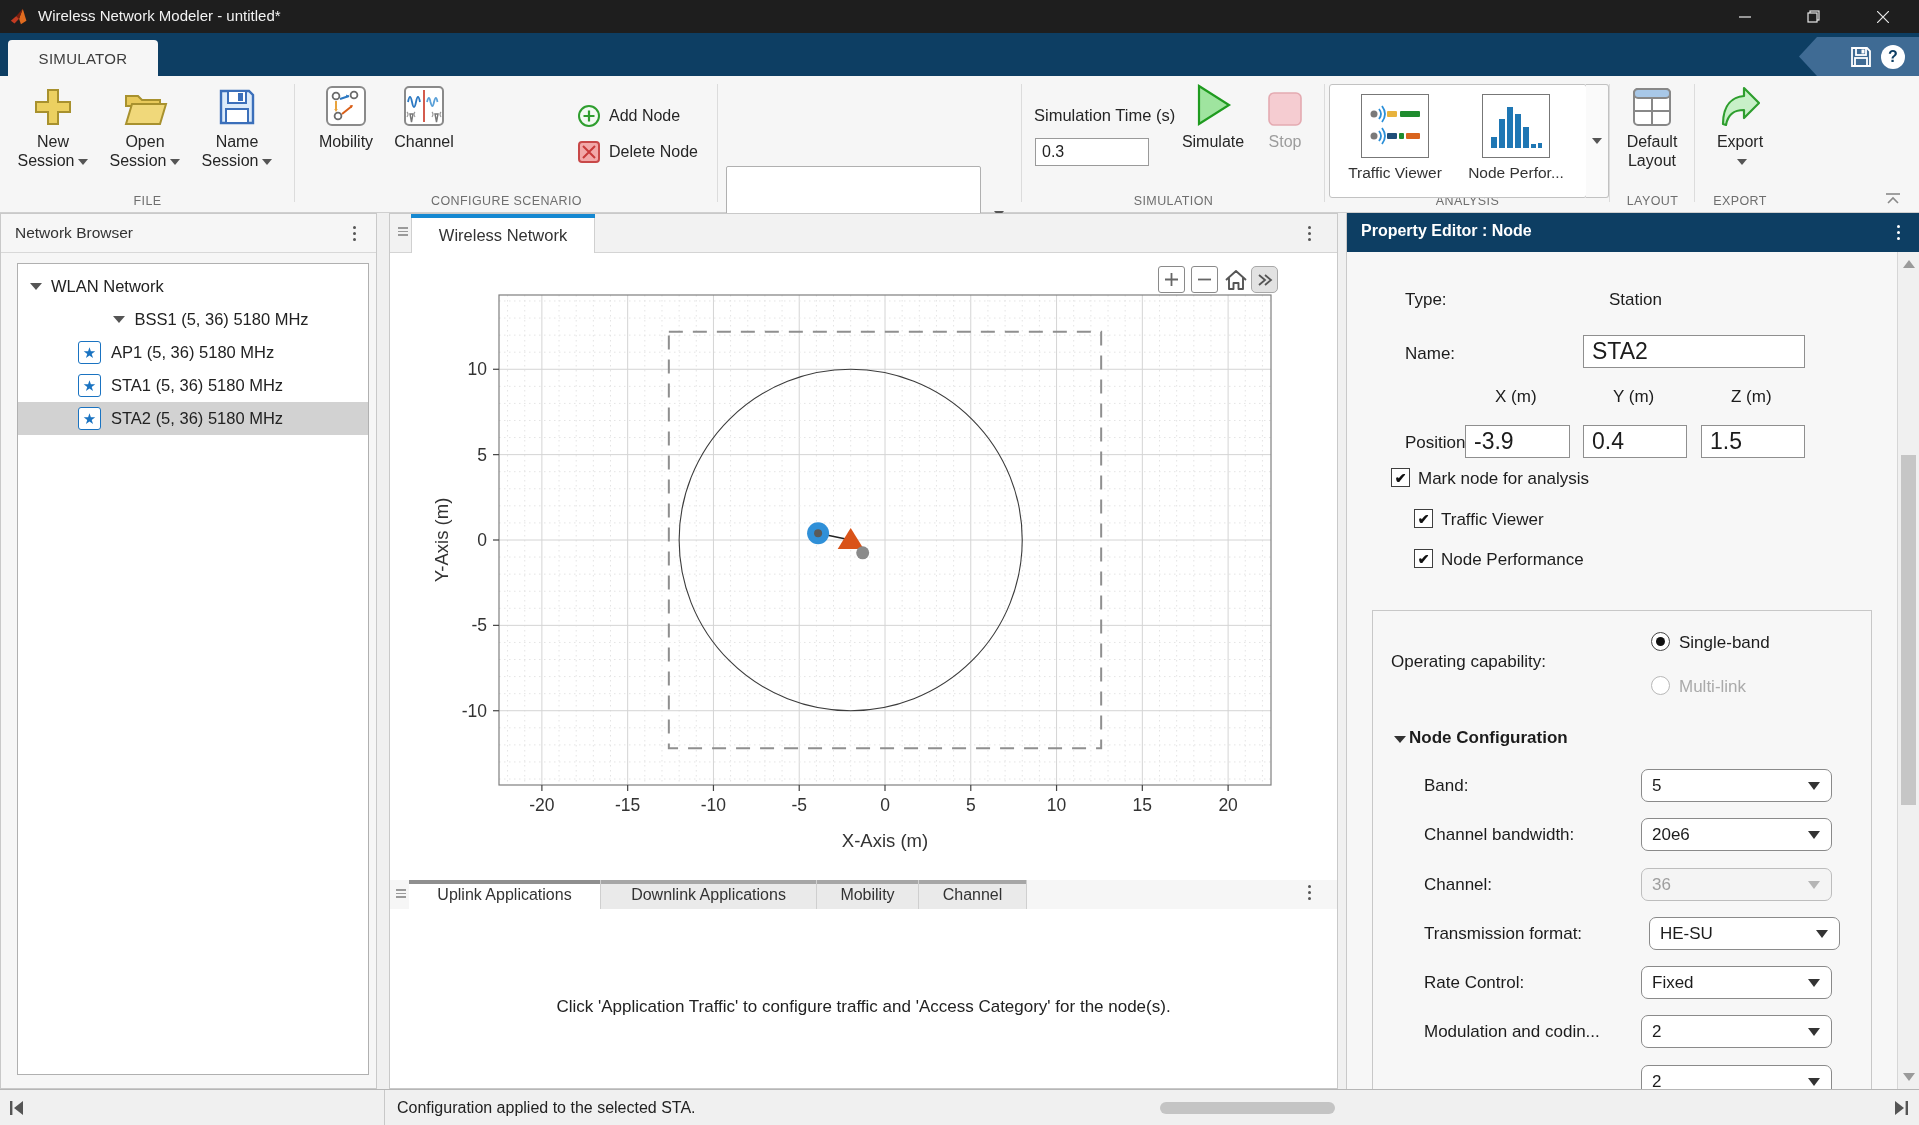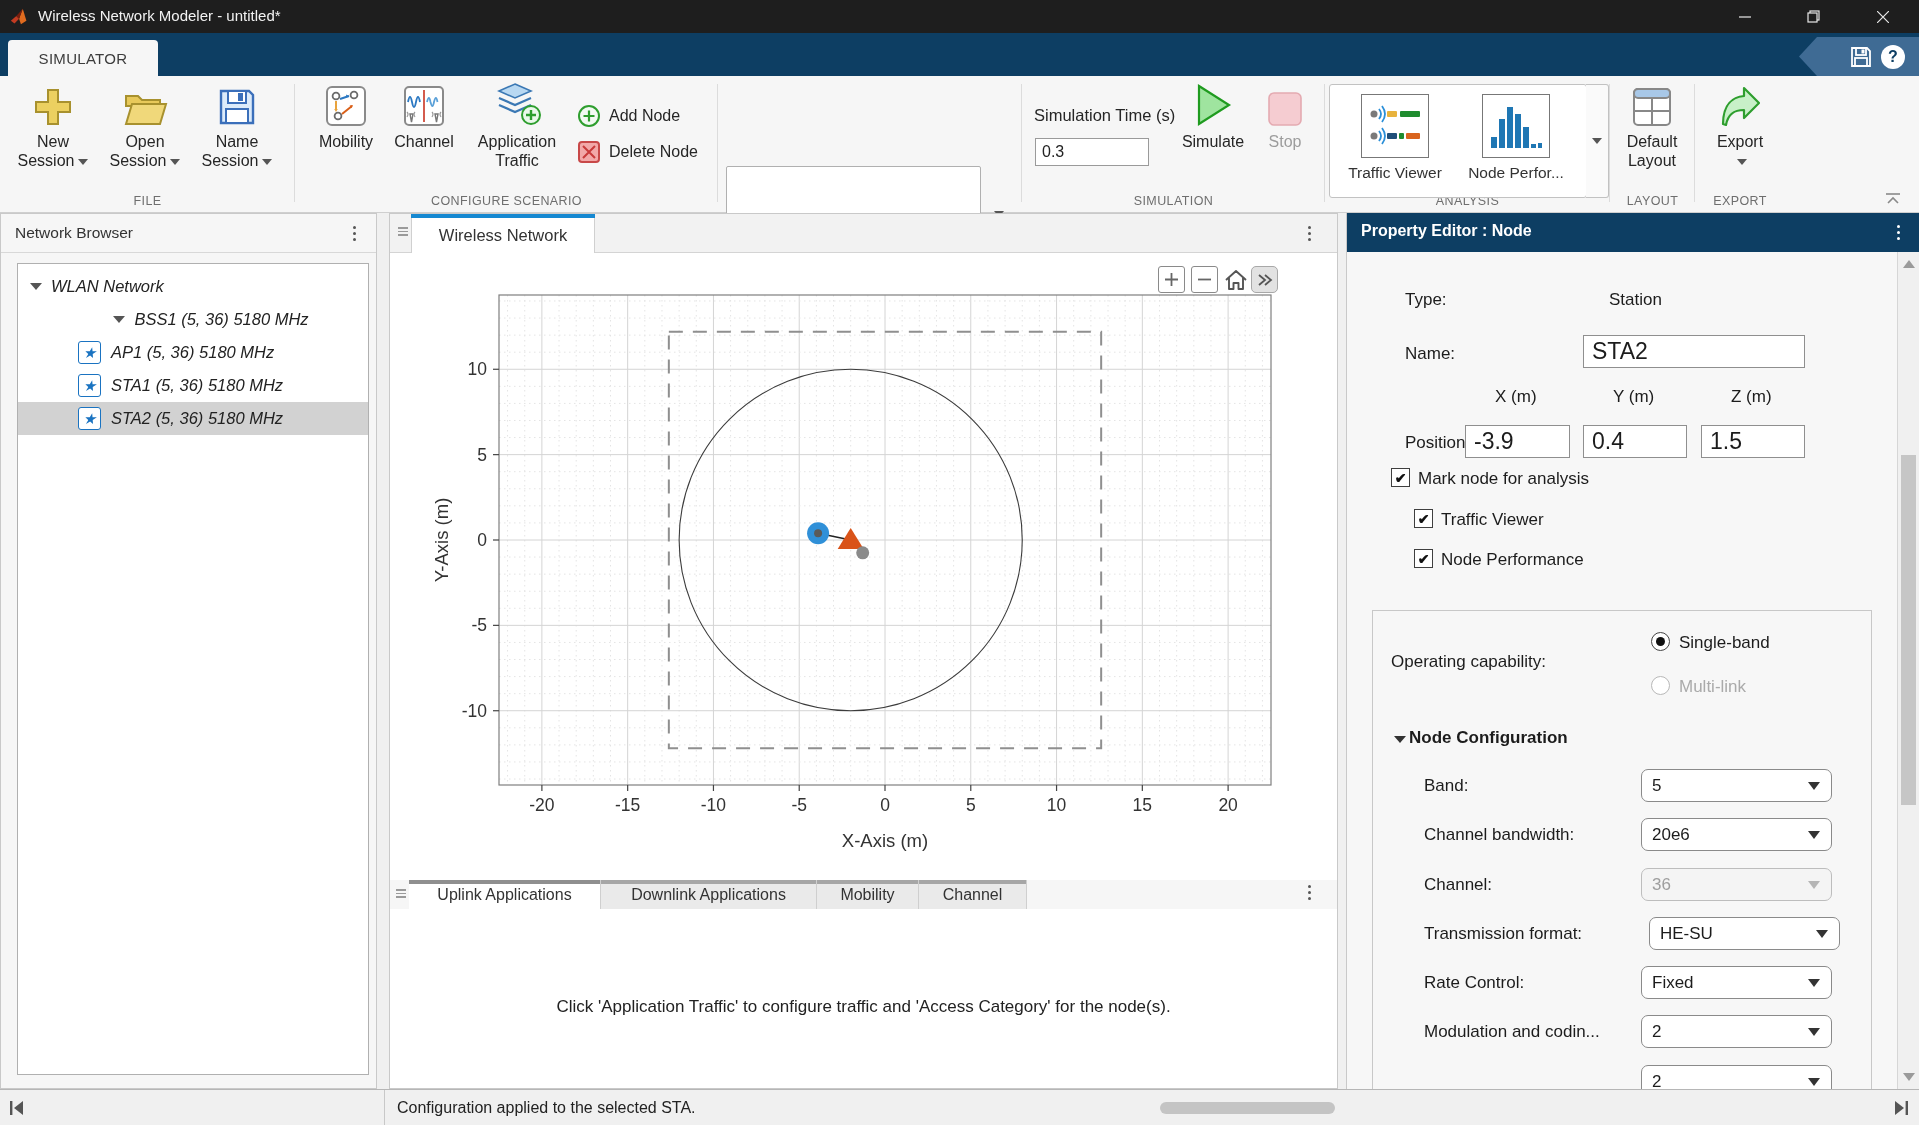--- a/index.html
+++ b/index.html
@@ -48,21 +48,21 @@
 
   
   .panel-header{font-size:15.5px;color:#333;}
   #left-panel{left:0;top:213px;width:377px;height:876px;background:#f6f6f6;border:1px solid #c9c9c9;box-sizing:border-box;}
   #left-header{position:absolute;left:0;top:0;width:100%;height:39px;border-bottom:1px solid #d8d8d8;box-sizing:border-box;}
   #left-header .panel-header{position:absolute;left:14px;top:10px;}
   .kebab{display:flex;flex-direction:column;gap:3px;align-items:center;}
   .kebab i{width:3px;height:3px;border-radius:50%;background:#555;display:block;}
   .kebab.white i{background:#fff;}
   #tree-box{position:absolute;left:16px;top:49px;width:352px;height:812px;background:#fff;border:1px solid #b0b0b0;box-sizing:border-box;overflow:hidden;}
-  .tree-row{position:relative;height:33px;display:flex;align-items:center;font-size:16.5px;color:#222;font-style:italic;}
+  .tree-row{position:relative;height:33px;display:flex;align-items:center;font-size:16.5px;color:#222;}
   .tree-row.selected{background:#d2d2d2;}
   .tree-caret{width:0;height:0;border-left:6px solid transparent;border-right:6px solid transparent;border-top:7px solid #555;margin-right:9px;}
   .star-box{width:23px;height:23px;border:1.5px solid #1a73c1;border-radius:3px;background:#fff;color:#1a73c1;
     display:flex;align-items:center;justify-content:center;font-size:15px;margin-right:10px;box-sizing:border-box;}
 
   #center-panel{left:389px;top:213px;width:949px;height:876px;background:#5eead4;border:1px solid #c9c9c9;box-sizing:border-box;}
   #center-tabbar{position:absolute;left:0;top:0;width:100%;height:39px;background:#f2f2f2;border-bottom:1px solid #d4d4d4;box-sizing:border-box;}
   .doc-tab{position:absolute;top:4px;height:35px;background:#fff;border-left:1px solid #d0d0d0;border-right:1px solid #d0d0d0;
     display:flex;align-items:center;justify-content:center;font-size:16.5px;color:#333;}
   .doc-tab .topbar{position:absolute;left:-1px;right:-1px;top:-4px;height:4px;}
@@ -218,32 +218,20 @@
             <path d="M6,18 q2,-10 4,0 q2,10 4,0 q2,-10 4,0" fill="none" stroke="#2b78c2" stroke-width="1.8"></path>
             <path d="M25,18 q2,-8 3.5,0 q2,8 3.5,0 q2,-8 3.5,0" fill="none" stroke="#5aa0d8" stroke-width="1.8"></path>
             <line x1="22" y1="6" x2="22" y2="38" stroke="#d04a3a" stroke-width="1.8"></line>
             <path d="M8,30 l3,0 l-1.5,8 z" fill="none" stroke="#777" stroke-width="1.4"></path>
             <path d="M33,30 l3,0 l-1.5,8 z" fill="none" stroke="#777" stroke-width="1.4"></path>
             <path d="M5,28 q2,2 0,5 M13,28 q-2,2 0,5" fill="none" stroke="#999" stroke-width="1.2"></path>
             <path d="M30,28 q2,2 0,5 M39,28 q-2,2 0,5" fill="none" stroke="#999" stroke-width="1.2"></path>
           </svg>
       </div>
       <div class="blabel">Channel</div>
-    </div>
-    <div class="bigbtn" style="left:170px;width:104px">
-      <div class="icon">
-        <svg width="52" height="46" viewBox="0 0 52 46">
-            <path d="M24,2 L40,9 L24,16 L8,9 Z" fill="#b8d8f2" stroke="#3b78b4" stroke-width="1.6"></path>
-            <path d="M8,16 L24,23 L40,16" fill="none" stroke="#3b78b4" stroke-width="2.2"></path>
-            <path d="M8,23 L24,30 L40,23" fill="none" stroke="#3b78b4" stroke-width="2.2"></path>
-            <circle cx="40" cy="33" r="9" fill="#eaf8ea" stroke="#2e9e2e" stroke-width="2"></circle>
-            <path d="M40,28 v10 M35,33 h10" stroke="#2e9e2e" stroke-width="2.4"></path>
-          </svg>
-      </div>
-      <div class="blabel">Application Traffic</div>
     </div>
     <div class="smallbtn" style="left:282px;top:28px">
       <svg width="24" height="24" viewBox="0 0 24 24">
           <circle cx="12" cy="12" r="10" fill="#f2faf2" stroke="#2e9e2e" stroke-width="2"></circle>
           <path d="M12,6.5 v11 M6.5,12 h11" stroke="#2e9e2e" stroke-width="2.2"></path>
         </svg>
       <span>Add Node</span>
     </div>
     <div class="smallbtn" style="left:282px;top:64px">
       <svg width="24" height="24" viewBox="0 0 24 24">

